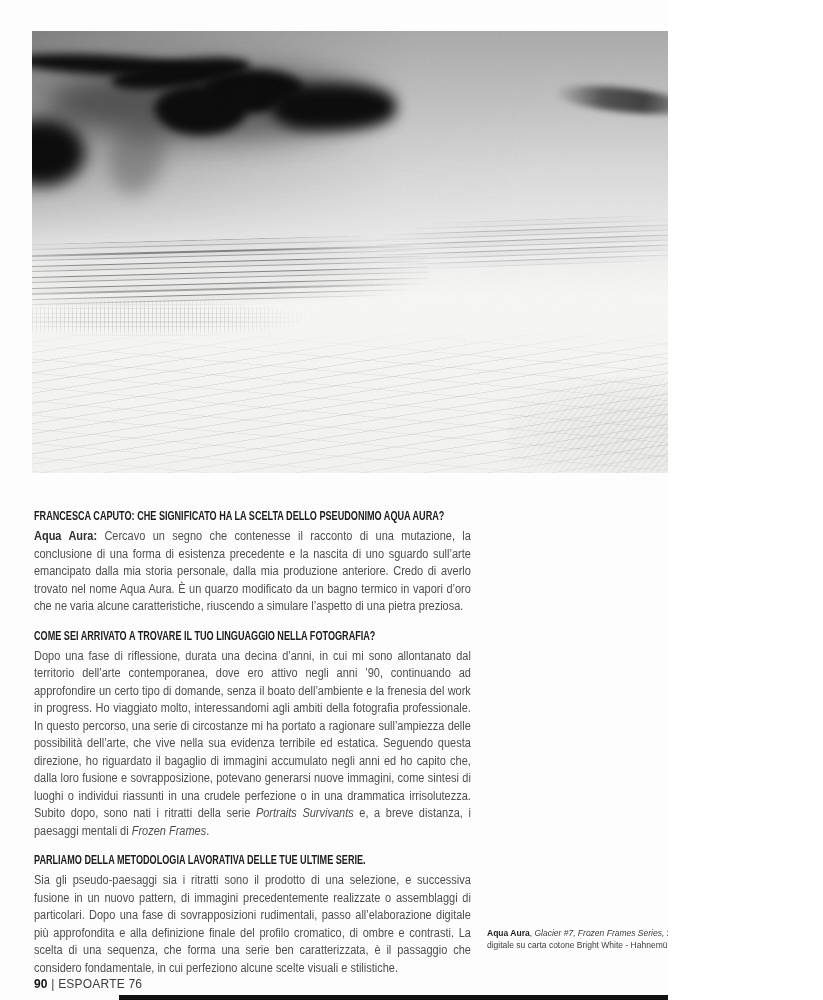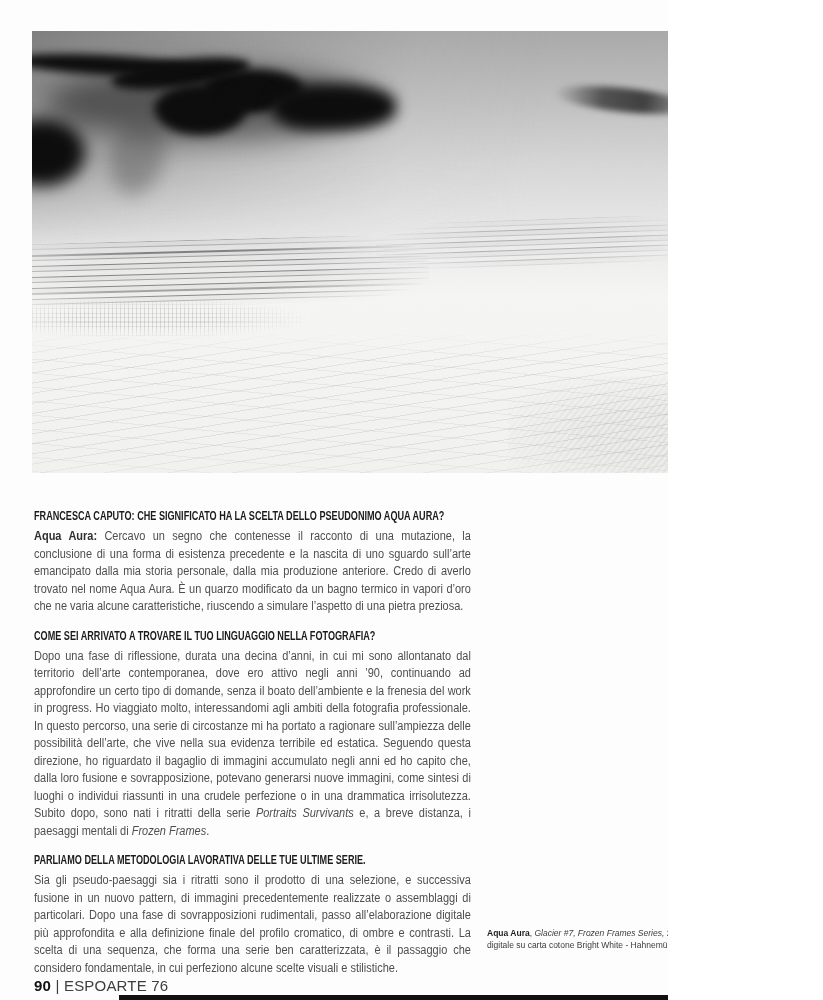--- a/index.html
+++ b/index.html
@@ -68,21 +68,21 @@
   .i{font-style:italic;}
 
   
   .caption{
     position:absolute;left:487px;top:928px;width:252px;
     font-size:8.5px;line-height:11.5px;color:#3c3c3c;
   }
   .caption .b{color:#1f1f1f;}
 
   
-  .footer{position:absolute;left:34px;top:977px;font-size:15px;color:#3d3d3d;letter-spacing:.2px;}
+  .footer{position:absolute;left:34px;top:977px;font-size:12px;color:#3d3d3d;letter-spacing:.2px;}
   .footer .b{color:#111;}
   .bottom-rule{position:absolute;left:119px;right:0;bottom:0;height:5px;background:#111;}
 </style>
 </head>
 <body>
 
 <div class="page">
 
   <div class="photo">
     <div class="ph-base"></div>

